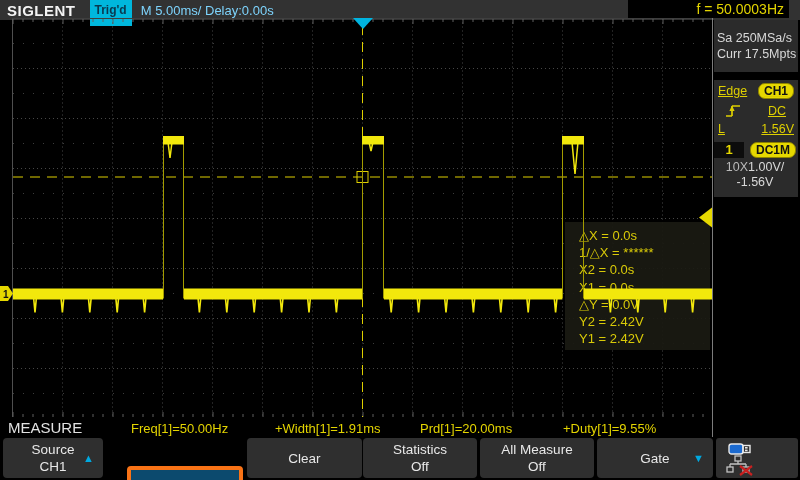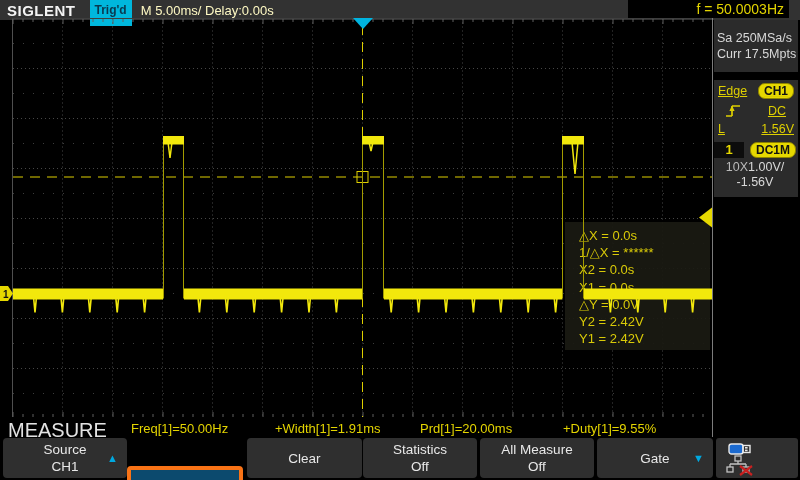--- a/index.html
+++ b/index.html
@@ -5,21 +5,21 @@
   html,body{margin:0;padding:0;background:#000;}
   body{width:800px;height:480px;position:relative;overflow:hidden;
        font-family:"Liberation Sans",sans-serif;-webkit-font-smoothing:antialiased;}
   .abs{position:absolute;}
 
   
   #top-bar{left:0;top:0;width:800px;height:20px;background:#323232;display:flex;align-items:center;}
   #logo{color:#f4f4f4;font-weight:bold;font-size:15px;letter-spacing:.5px;margin-left:7px;}
   #trig-badge{margin-left:14px;background:#00b7dd;color:#09384e;font-weight:bold;font-size:12px;
               padding:8px 5px;height:15px;line-height:15px;}
-  #timebase{margin-left:9px;color:#fef9c3;font-size:13px;}
+  #timebase{margin-left:9px;color:#7dd3fc;font-size:13px;}
   #freq-zone{left:628px;top:0;width:161px;height:18px;background:#000;display:flex;
              align-items:center;justify-content:flex-end;}
   #freq-readout{color:#e3d400;font-size:14px;margin-right:5px;}
 
   
   .side-box{left:714px;width:84px;background:#2b2b2b;color:#d8d8d8;font-size:12.5px;}
   #acq-box{top:20px;height:52px;display:flex;flex-direction:column;justify-content:center;gap:2px;padding-left:3px;box-sizing:border-box;}
   #trig-box{top:80px;height:70px;color:#decf00;text-decoration:underline;}
   #trig-box .row{display:flex;align-items:center;justify-content:space-between;padding:3px 4px 0 4px;}
   .yellow-badge{background:#e6d800;color:#111;font-weight:bold;font-size:12px;border-radius:7px;
@@ -34,21 +34,21 @@
   #divider-v{left:712px;top:18px;width:1px;height:419px;background:#7c7c7c;}
 
   
   #cursor-panel{left:565px;top:222px;width:145px;height:128px;background:rgba(26,26,18,0.92);
                 z-index:3;color:#d9ca08;font-size:13px;line-height:17.2px;padding:5px 0 0 14px;
                 box-sizing:border-box;}
   #cursor-panel span{display:block;}
 
   
   #measure-strip{left:0;top:417px;width:712px;height:20px;background:#000;z-index:6;}
-  #measure-title{position:absolute;left:8px;top:2px;color:#e2e2e2;font-size:20px;text-align:right;}
+  #measure-title{position:absolute;left:8px;top:2px;color:#e2e2e2;font-size:15px;text-align:right;}
   .meas-item{position:absolute;top:4px;color:#e3d400;font-size:13px;white-space:nowrap;}
 
   
   #menu-row{left:0;top:437px;width:800px;height:43px;background:#000;z-index:6;}
   .menu-btn{position:absolute;top:1px;height:40px;background:#2f2f2f;border-radius:4px;
             color:#e8e8e8;font-size:13.5px;display:flex;flex-direction:column;align-items:center;
             justify-content:center;line-height:17px;box-sizing:border-box;}
   .menu-btn.selected{background:#0c4a6e;border:4px solid #f97316;color:#00b4e8;margin-top:28px;}
   .arrow{color:#00a9e0;font-size:11px;}
   .arrow.abs-r{position:absolute;right:9px;top:50%;transform:translateY(-50%);}
@@ -343,21 +343,21 @@
 <div id="measure-strip" class="abs">
   <span id="measure-title">MEASURE</span>
   <span class="meas-item" style="left:131px">Freq[1]=50.00Hz</span>
   <span class="meas-item" style="left:275px">+Width[1]=1.91ms</span>
   <span class="meas-item" style="left:420px">Prd[1]=20.00ms</span>
   <span class="meas-item" style="left:563px">+Duty[1]=9.55%</span>
 </div>
 
 <div id="menu-row" class="abs">
 
-  <div class="menu-btn" style="left:3px;width:124px">
+  <div class="menu-btn" style="left:3px;width:100px">
     <span>Source</span>
     <span>CH1</span>
     <span class="arrow abs-r">▲</span>
   </div>
 
   <div class="menu-btn selected" style="left:127px;width:116px">
     <span class="inline-row">
       <span>Type</span>
       <span class="arrow">▲</span>
     </span>

